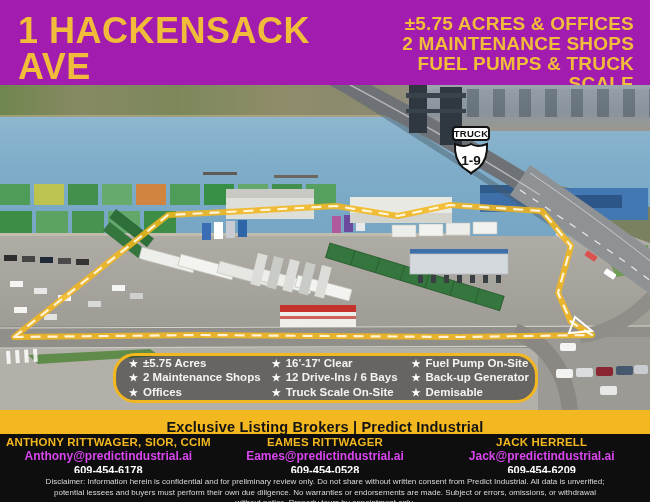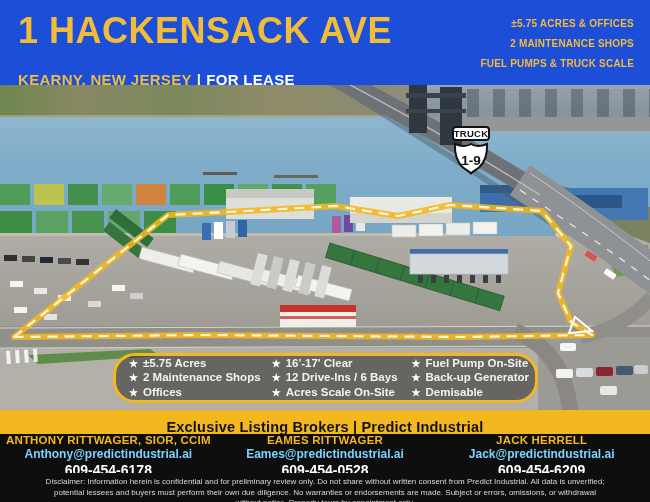--- a/index.html
+++ b/index.html
@@ -1,28 +1,28 @@
 <!DOCTYPE html>
 <html><head>
 <meta charset="utf-8">
 <style>
   html,body{margin:0;padding:0;background:#2a2a2a;}
   .page{position:relative;width:650px;height:502px;overflow:hidden;background:#161616;
         font-family:"Liberation Sans",sans-serif;}
 
   
-  .hdr{position:absolute;top:0;left:0;width:650px;height:85px;background:#1d4ed8;
+  .hdr{position:absolute;top:0;left:0;width:650px;height:85px;background:#a21caf;
        display:flex;justify-content:space-between;}
   .hdr-left{padding:13px 0 0 18px;}
   .title{font-size:36px;font-weight:bold;color:#F0BC3A;letter-spacing:.5px;line-height:1;}
   .subtitle{margin-top:22px;font-size:15px;font-weight:bold;letter-spacing:.3px;color:#F0BC3A;}
   .subtitle .w{color:#ffffff;}
   .sep{margin:0 5px;}
   .hdr-right{padding:14px 16px 0 0;text-align:right;color:#F0BC3A;font-weight:bold;
-             font-size:10px;line-height:20px;letter-spacing:.2px;}
+             font-size:19px;line-height:20px;letter-spacing:.2px;}
 
   
   .photo{position:absolute;top:85px;left:0;width:650px;height:325px;background:#ef4444;overflow:hidden;}
   .ph-water{position:absolute;left:0;top:22px;width:650px;height:130px;
             background:linear-gradient(180deg,#91B8D0 0%,#7FADC9 45%,#76A6C4 100%);}
   .ph-marsh{position:absolute;left:0;top:0;width:442px;height:30px;
             background:linear-gradient(90deg,#6F864E 0%,#878963 18%,#7C885C 40%,#8E8C68 62%,#8C8A70 82%,#938F85 100%);
             border-bottom:2px solid rgba(193,183,152,.55);}
   .ph-sky{position:absolute;left:415px;top:0;width:235px;height:46px;
           background:linear-gradient(180deg,#9AA5AE 0%,#8C97A1 55%,#9A978E 100%);}
@@ -45,22 +45,22 @@
   .feat .star{font-size:10px;margin-right:5px;color:#ffffff;}
 
   
   .band{position:absolute;top:410px;left:0;width:650px;height:34px;background:#F3B71F;
         display:flex;align-items:center;justify-content:center;color:#131313;
         font-weight:bold;font-size:14.5px;letter-spacing:.2px;}
   .brokers{position:absolute;top:434px;left:0;width:650px;height:41px;background:#0E0E0E;display:flex;}
   .broker{flex:1;display:flex;flex-direction:column;align-items:center;justify-content:center;
           gap:1px;padding-top:2px;}
   .bname{color:#F3B71F;font-weight:bold;font-size:11.5px;letter-spacing:.2px;}
-  .bemail{color:#7dd3fc;font-weight:bold;font-size:12px;}
-  .bphone{color:#ffffff;font-weight:bold;font-size:14px;}
+  .bemail{color:#d946ef;font-weight:bold;font-size:12px;}
+  .bphone{color:#ffffff;font-weight:bold;font-size:11px;}
   .disclaimer{position:absolute;top:473px;left:0;width:650px;height:29px;background:#0E0E0E;
           color:#D9D9D9;font-size:8px;line-height:10.5px;text-align:center;box-sizing:border-box;
           padding:4px 42px 0;}
 </style>
 </head>
 <body>
 
 <div class="page">
 
   <div class="hdr">
@@ -297,21 +297,21 @@
         <div class="feat">
             <span class="star">★</span>
             <span>16'-17' Clear</span>
           </div>
         <div class="feat">
             <span class="star">★</span>
             <span>12 Drive-Ins / 6 Bays</span>
           </div>
         <div class="feat">
             <span class="star">★</span>
-            <span>Acres Scale On-Site</span>
+            <span>Truck Scale On-Site</span>
           </div>
       </div>
       <div class="fcol fcol3">
         <div class="feat">
             <span class="star">★</span>
             <span>Fuel Pump On-Site</span>
           </div>
         <div class="feat">
             <span class="star">★</span>
             <span>Back-up Generator</span>

